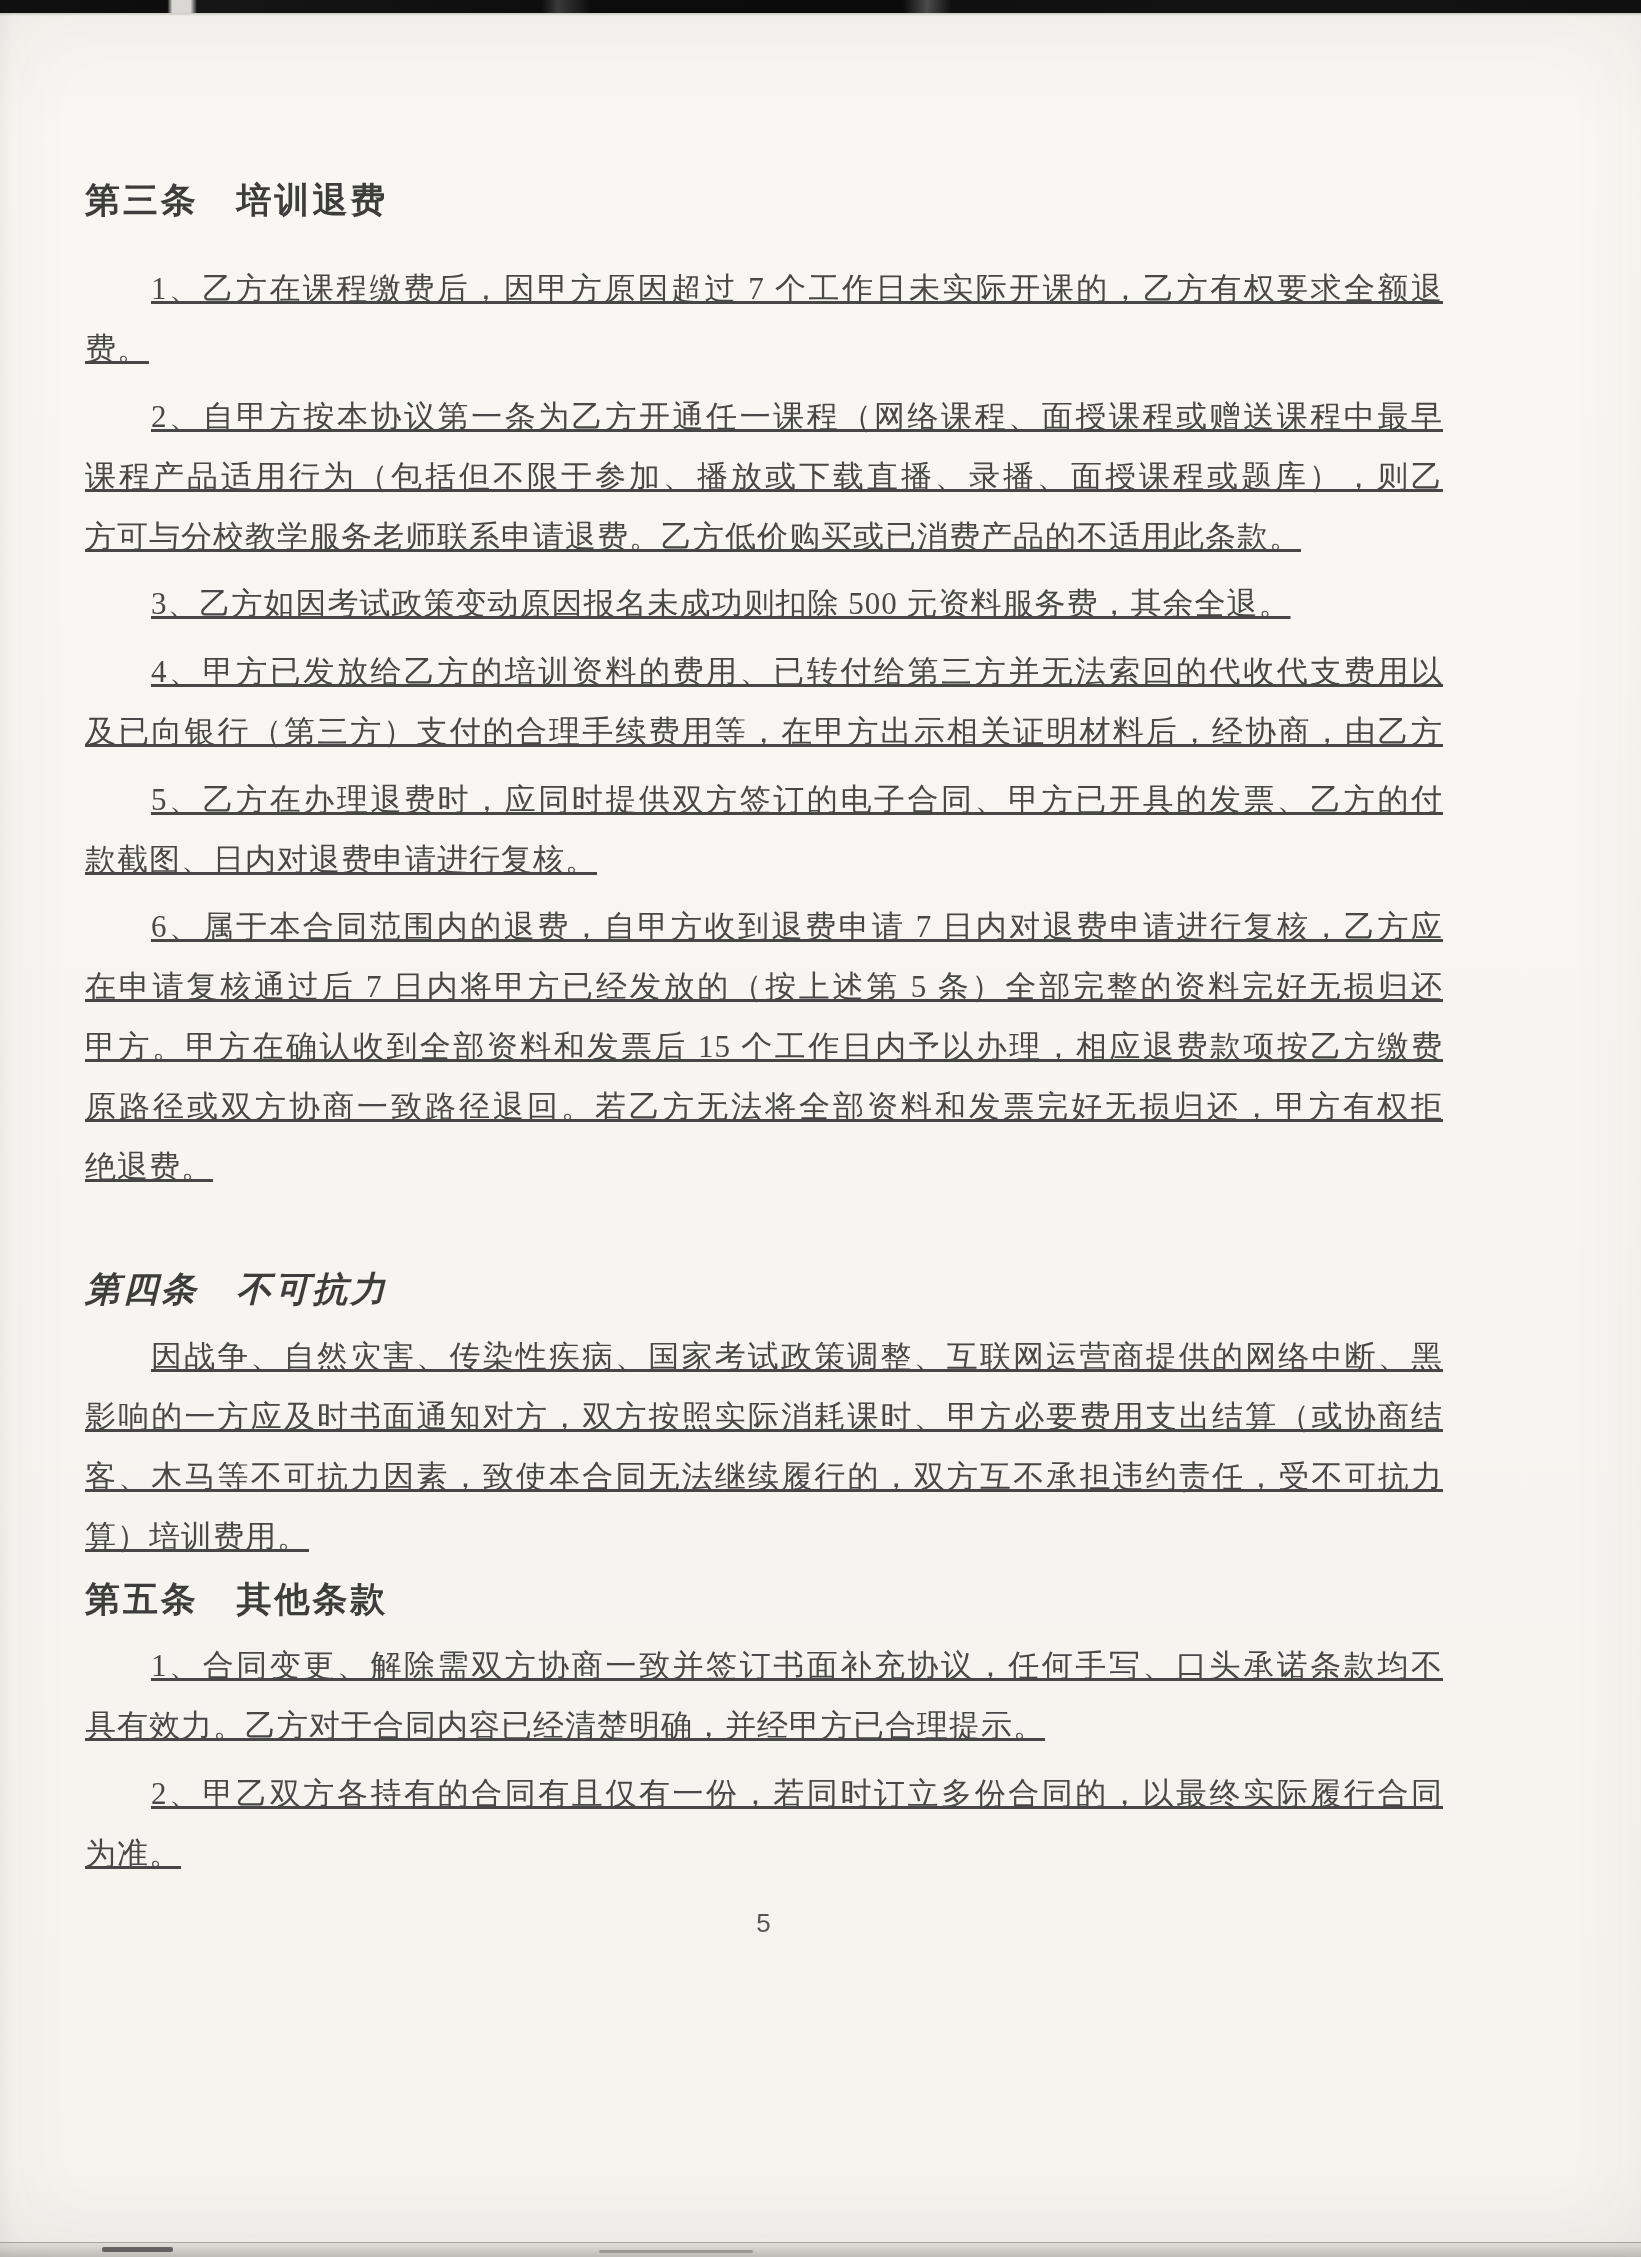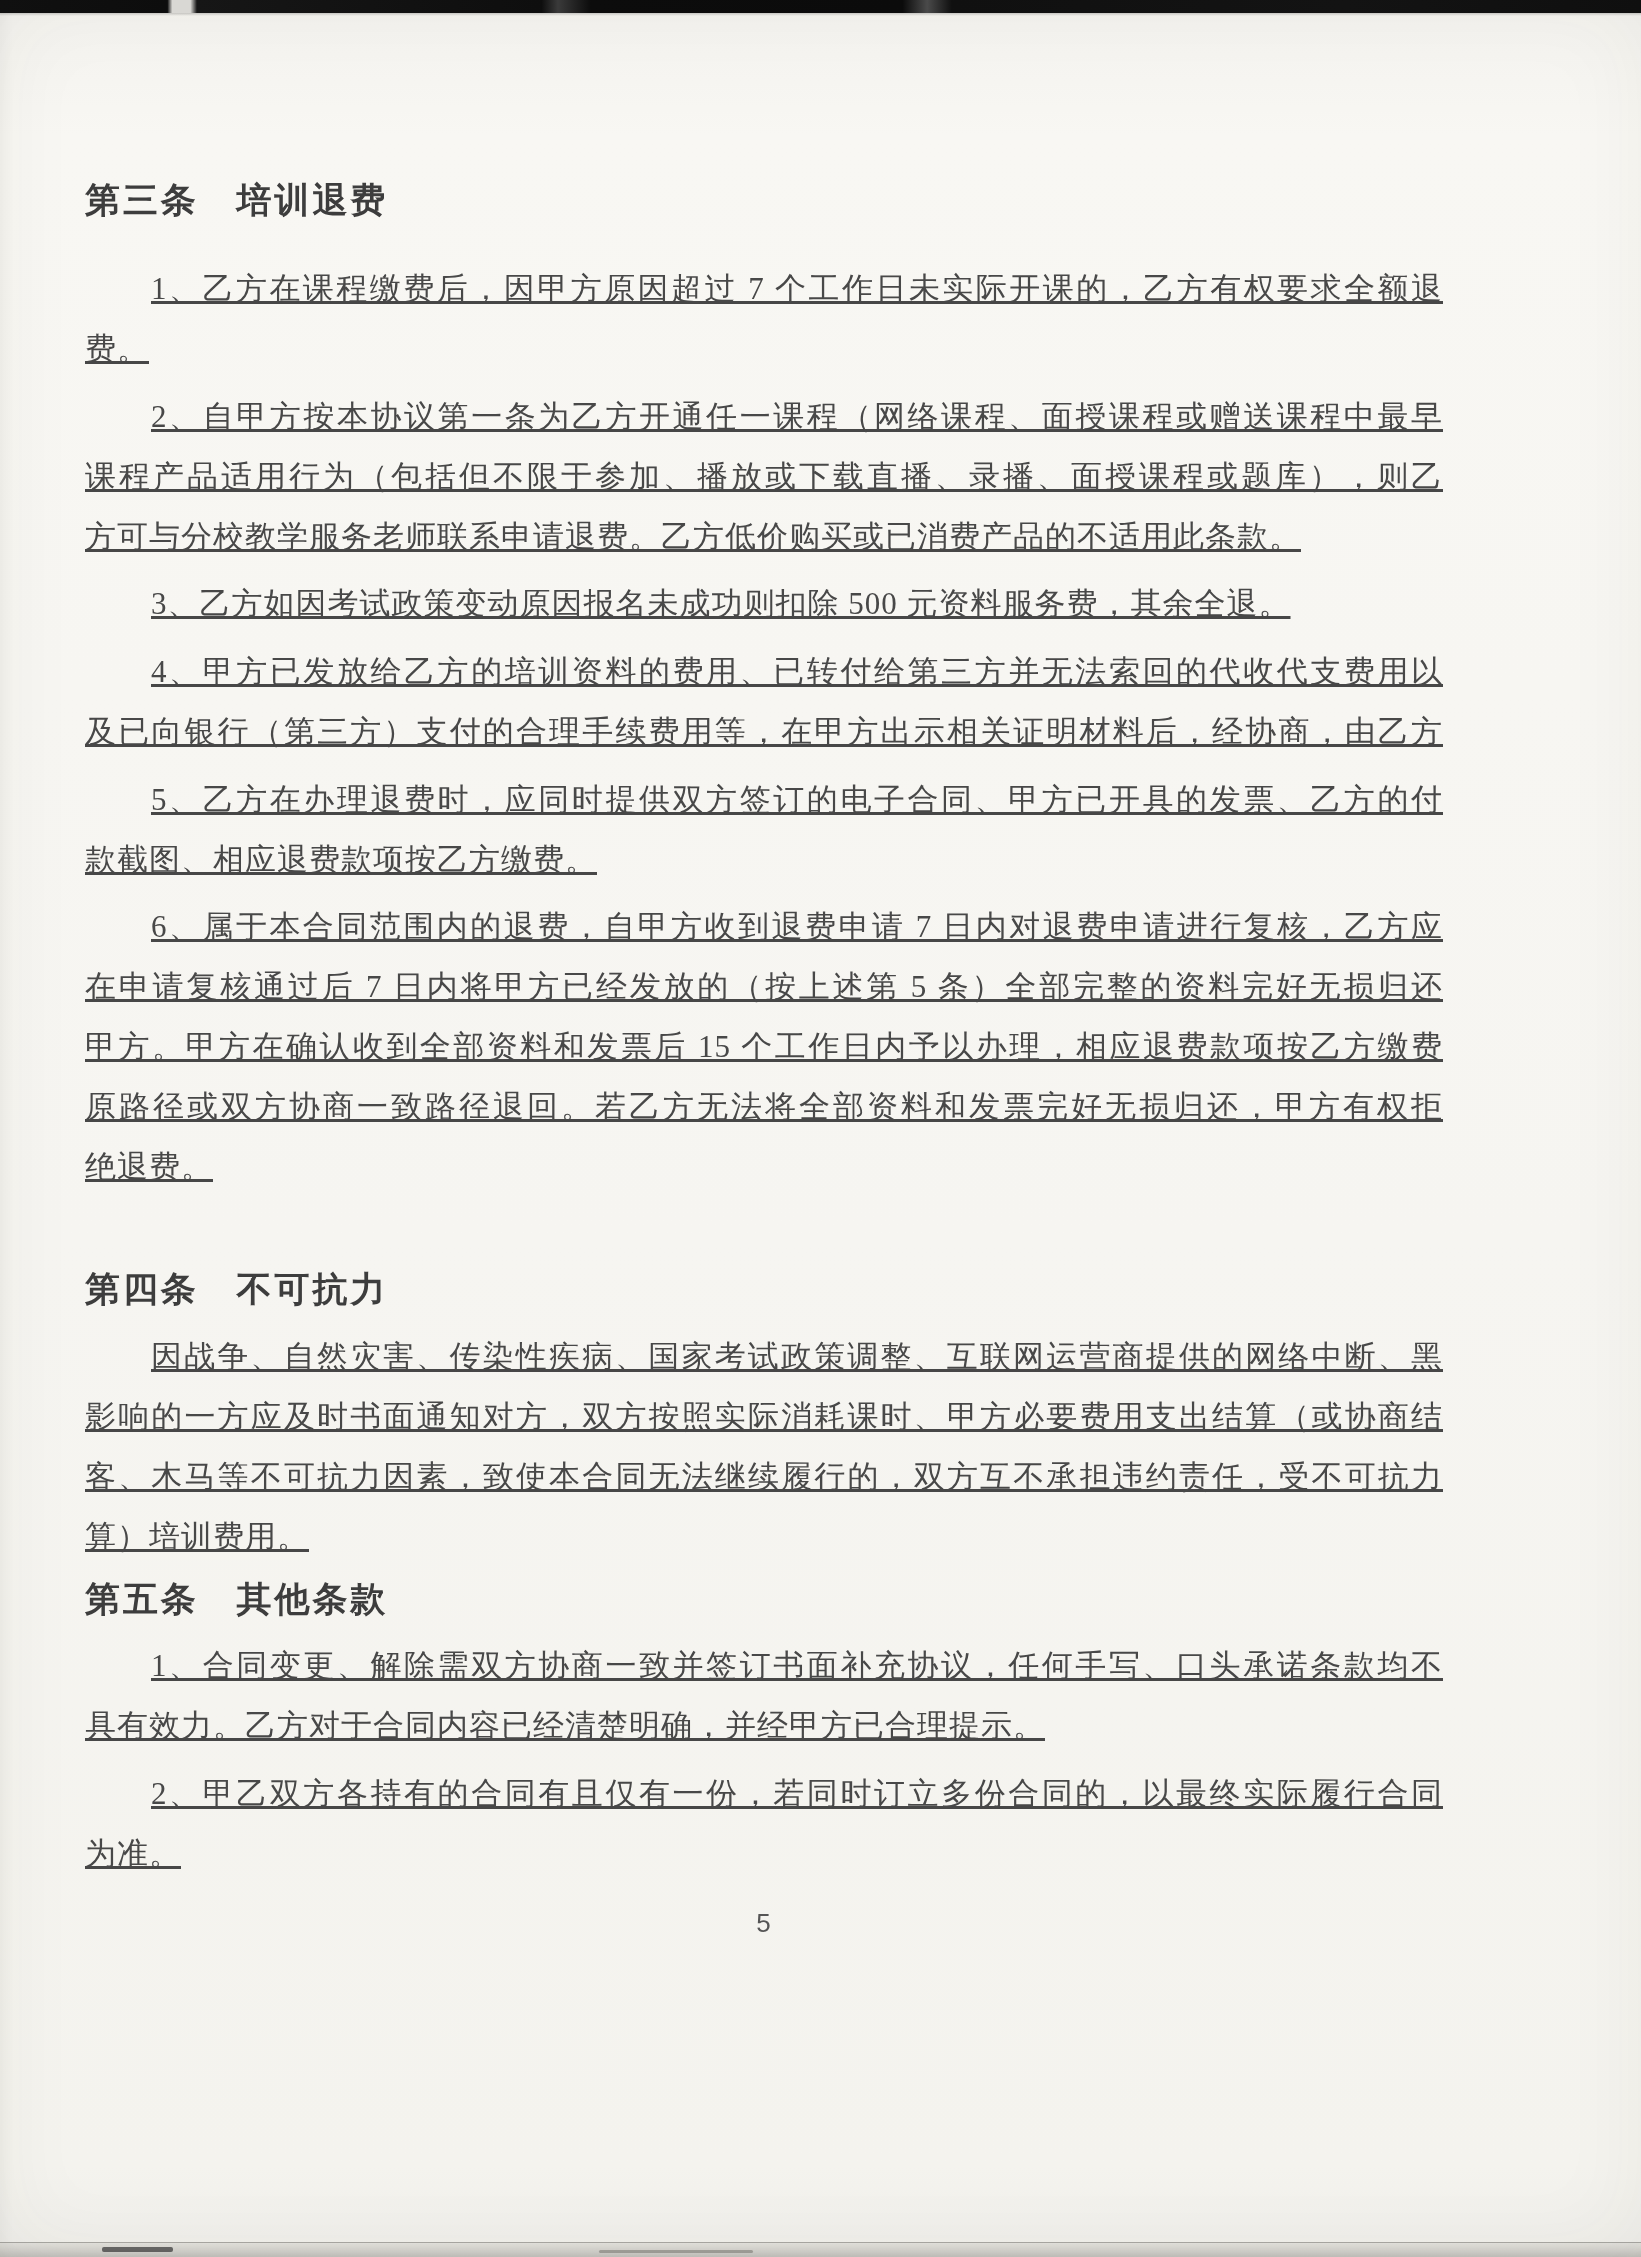--- a/index.html
+++ b/index.html
@@ -49,21 +49,21 @@
     color: #474747;
   }
   .sec-heading {
     font-family: "Liberation Sans", sans-serif;
     font-weight: 700;
     font-size: 35px; line-height: 48px;
     letter-spacing: 2.9px;
     color: #3d3d3d;
     margin: 0 0 35px 0;
   }
-  .sec-heading.gap-xl { margin-top: 68px; margin-bottom: 13.5px; }
+  .sec-heading.gap-xl { margin-top: 68px; margin-bottom: 13.5px; font-style: italic; }
   .sec-heading.gap-xxl { margin-bottom: 13.5px; }
   .para { margin: 0 0 7.7px 0; text-decoration: underline; }
   .ln {
     font-size: 31px; line-height: 60px;
     letter-spacing: 1px;
     text-align: justify;
     color: #484848;
   }
   .fill { text-align-last: justify; }
   .indent { text-indent: 66px; }
@@ -102,21 +102,21 @@
         <div class="ln indent">3、乙方如因考试政策变动原因报名未成功则扣除 500 元资料服务费，其余全退。</div>
       </div>
 
       <div class="para">
         <div class="ln indent fill">4、甲方已发放给乙方的培训资料的费用、已转付给第三方并无法索回的代收代支费用以</div>
         <div class="ln fill">及已向银行（第三方）支付的合理手续费用等，在甲方出示相关证明材料后，经协商，由乙方</div>
       </div>
 
       <div class="para">
         <div class="ln indent fill">5、乙方在办理退费时，应同时提供双方签订的电子合同、甲方已开具的发票、乙方的付</div>
-        <div class="ln">款截图、相应退费款项按乙方缴费。</div>
+        <div class="ln">款截图、日内对退费申请进行复核。</div>
       </div>
 
       <div class="para">
         <div class="ln indent fill">6、属于本合同范围内的退费，自甲方收到退费申请 7 日内对退费申请进行复核，乙方应</div>
         <div class="ln fill">在申请复核通过后 7 日内将甲方已经发放的（按上述第 5 条）全部完整的资料完好无损归还</div>
         <div class="ln fill">甲方。甲方在确认收到全部资料和发票后 15 个工作日内予以办理，相应退费款项按乙方缴费</div>
         <div class="ln fill">原路径或双方协商一致路径退回。若乙方无法将全部资料和发票完好无损归还，甲方有权拒</div>
         <div class="ln">绝退费。</div>
       </div>
     </section>

